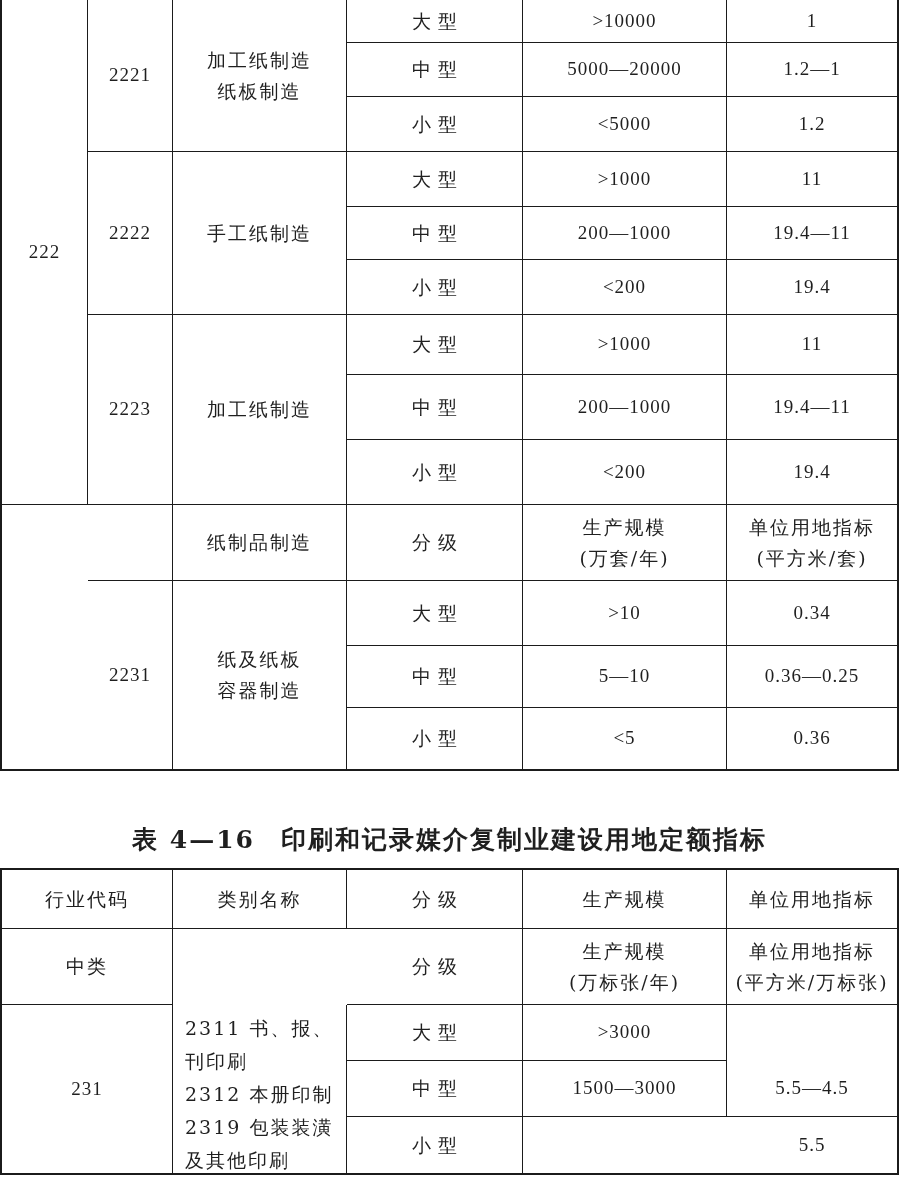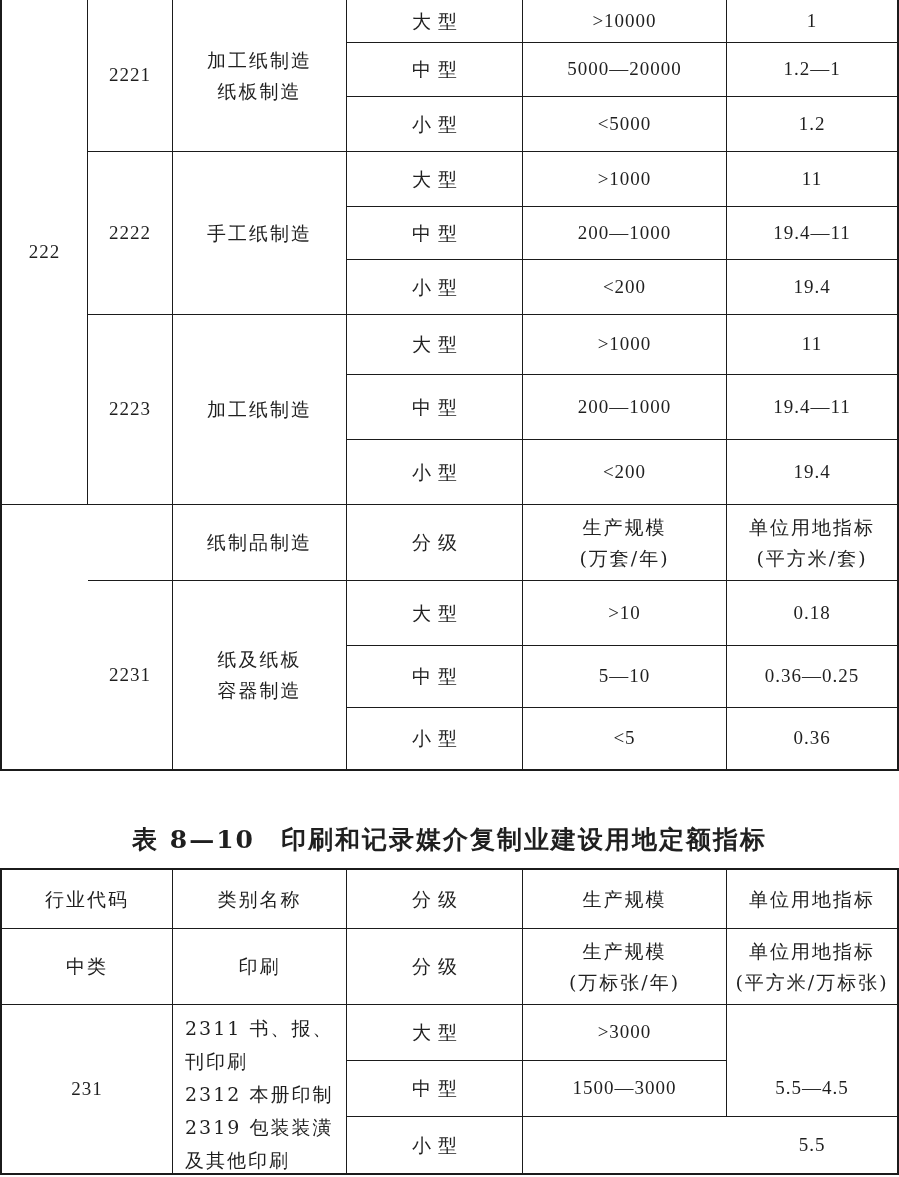--- a/index.html
+++ b/index.html
@@ -124,45 +124,44 @@
 (万套/年)</div>
     <div class="c zh no-r" style="grid-area:10/6/11/7">单位用地指标
 (平方米/套)</div>
 
     <div class="c num no-b" style="grid-area:11/2/14/3">2231</div>
     <div class="c zh no-b" style="grid-area:11/3/14/4">纸及纸板
 容器制造</div>
 
     <div class="c grade" style="grid-area:11/4/12/5">大型</div>
     <div class="c num" style="grid-area:11/5/12/6">&gt;10</div>
-    <div class="c num no-r" style="grid-area:11/6/12/7">0.18</div>
+    <div class="c num no-r" style="grid-area:11/6/12/7">0.34</div>
 
     <div class="c grade" style="grid-area:12/4/13/5">中型</div>
     <div class="c num" style="grid-area:12/5/13/6">5—10</div>
     <div class="c num no-r" style="grid-area:12/6/13/7">0.36—0.25</div>
 
     <div class="c grade no-b" style="grid-area:13/4/14/5">小型</div>
     <div class="c num no-b" style="grid-area:13/5/14/6">&lt;5</div>
     <div class="c num no-r no-b" style="grid-area:13/6/14/7">0.36</div>
   </div>
 
   <div class="title">
-    <span class="gap">表 8—10</span><span>印刷和记录媒介复制业建设用地定额指标</span>
+    <span class="gap">表 4—16</span><span>印刷和记录媒介复制业建设用地定额指标</span>
   </div>
 
   <div class="grid t2">
 
     <div class="c zh" style="grid-area:1/1/2/2">行业代码</div>
     <div class="c zh" style="grid-area:1/2/2/3">类别名称</div>
     <div class="c grade" style="grid-area:1/3/2/4">分级</div>
     <div class="c zh" style="grid-area:1/4/2/5">生产规模</div>
     <div class="c zh no-r" style="grid-area:1/5/2/6">单位用地指标</div>
 
     <div class="c zh" style="grid-area:2/1/3/2">中类</div>
-    <div class="c zh" style="grid-area:2/2/3/3">印刷</div>
     <div class="c grade" style="grid-area:2/3/3/4">分级</div>
     <div class="c zh" style="grid-area:2/4/3/5">生产规模
 (万标张/年)</div>
     <div class="c zh no-r" style="grid-area:2/5/3/6">单位用地指标
 (平方米/万标张)</div>
 
     <div class="c num no-b" style="grid-area:3/1/6/2">231</div>
     <div class="c cat no-b" style="grid-area:3/2/6/3">2311 书、报、
 刊印刷
 2312 本册印制

